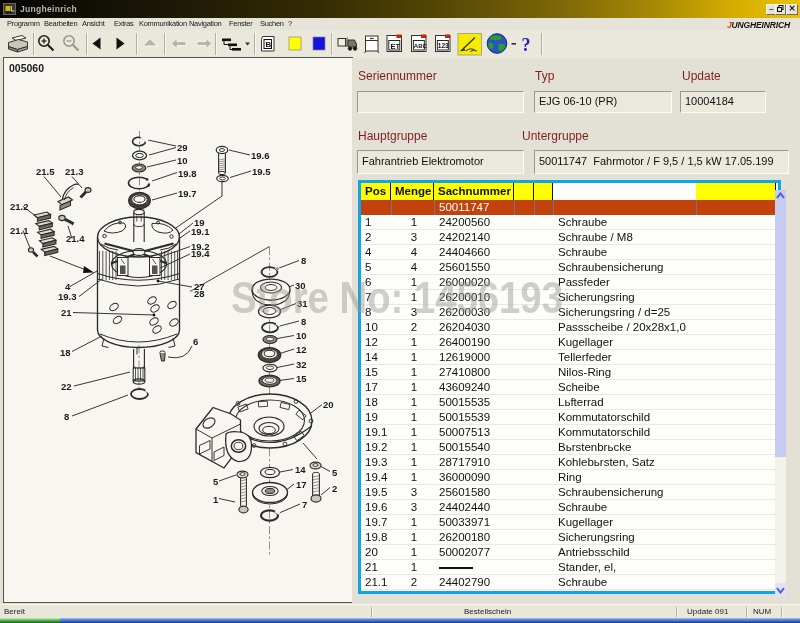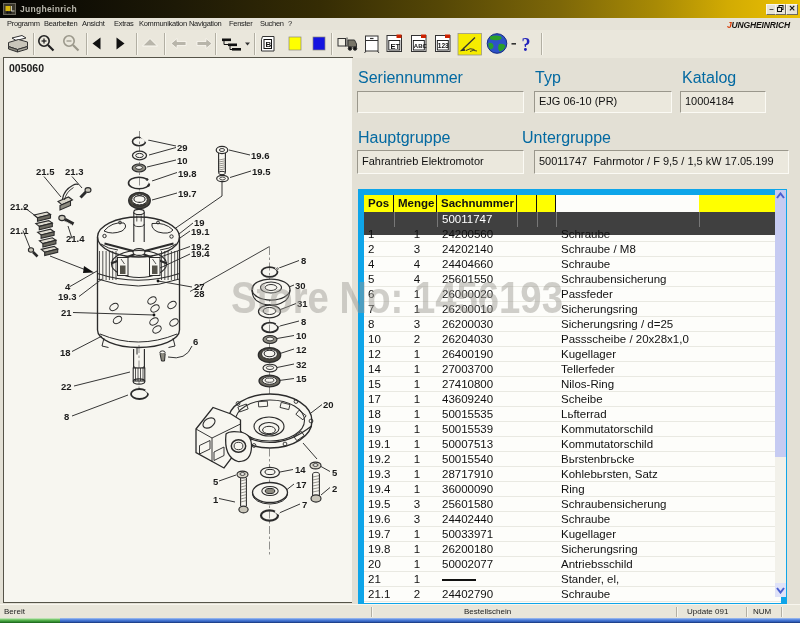--- a/index.html
+++ b/index.html
@@ -17,29 +17,29 @@
   #menubar{left:0;top:18px;width:800px;height:12px;background:#e6e3d8;font-size:7.5px;color:#1a1a1a;letter-spacing:-0.3px}
   #menubar span{position:absolute;top:1px}
   #logo{left:727px;top:18.5px;color:#151310;font-weight:bold;
         font-style:italic;font-size:9.5px;white-space:nowrap;letter-spacing:-0.2px;
         transform:scaleX(0.90);transform-origin:left top}
   
   #toolbar{left:0;top:30px;width:800px;height:28px;background:#eae7dc}
   
   #drawpanel{left:3px;top:57px;width:348px;height:544px;background:#f7f6f0;border:1px solid #555348}
   #rightpanel{left:352px;top:58px;width:438px;height:545px;background:#e3e0d5}
-  .flabel{font-size:16px;color:#0369a1}
+  .flabel{font-size:12px;color:#7f1d1d}
   .ffield{background:#ebe8dd;border:1px solid #9a978c;border-right-color:#fbfaf4;
           border-bottom-color:#fbfaf4;font-size:11px;color:#111;line-height:19px;padding-left:4px;
           white-space:nowrap;overflow:hidden}
   
-  #tbl{left:358px;top:189px;width:417px;height:408px;background:#fdfdfa;border:6px solid #0ea5e9}
+  #tbl{left:358px;top:180px;width:417px;height:408px;background:#fdfdfa;border:3px solid #0ea5e9}
   .hd{position:absolute;top:0;height:17px;background:#ffff00;border-right:1px solid #111;
       font-size:11.5px;font-weight:bold;color:#111;line-height:17px;padding-left:4px;box-sizing:border-box}
-  #selrow{position:absolute;left:0;top:17px;width:100%;height:23px;background:#404040}
+  #selrow{position:absolute;left:0;top:17px;width:100%;height:15px;background:#c2410c}
   .selcell{position:absolute;color:#fff;font-size:11.5px;line-height:15px}
   .trow{position:absolute;left:0;width:100%;height:15px;border-bottom:1px solid #e9e9e2;box-sizing:border-box}
   .c0{position:absolute;left:4px;font-size:11.5px;color:#111;line-height:14px}
   .c1{position:absolute;left:38px;width:30px;text-align:center;font-size:11.5px;color:#111;line-height:14px}
   .c2{position:absolute;left:78px;font-size:11.5px;color:#111;line-height:14px}
   .c3{position:absolute;left:197px;font-size:11.5px;color:#111;line-height:14px}
   
   #vsb{left:775px;top:190px;width:11px;height:407px;background:#f2f1ea}
   
   #statusbar{left:0;top:604px;width:800px;height:14px;background:#e9e6da;border-top:1px solid #f8f6ee;font-size:8px;color:#222}
@@ -492,21 +492,21 @@
       <text x="296" y="487.5">17</text>
       <text x="332" y="491.5">2</text>
       <text x="213" y="502.5">1</text>
       <text x="302" y="507.5">7</text>
     </g>
   </svg>
 
   <div class="abs" id="rightpanel"></div>
   <div class="abs flabel" style="left:358px;top:69px">Seriennummer</div>
   <div class="abs flabel" style="left:535px;top:69px">Typ</div>
-  <div class="abs flabel" style="left:682px;top:69px">Katalog</div>
+  <div class="abs flabel" style="left:682px;top:69px">Update</div>
   <div class="abs ffield" style="left:357px;top:91px;width:161px;height:20px"></div>
   <div class="abs ffield" style="left:534px;top:91px;width:132px;height:20px">EJG 06-10 (PR)</div>
   <div class="abs ffield" style="left:680px;top:91px;width:80px;height:20px">10004184</div>
   <div class="abs flabel" style="left:358px;top:129px">Hauptgruppe</div>
   <div class="abs flabel" style="left:522px;top:129px">Untergruppe</div>
   <div class="abs ffield" style="left:357px;top:150px;width:161px;height:22px;line-height:21px">Fahrantrieb Elektromotor</div>
   <div class="abs ffield" style="left:534px;top:150px;width:249px;height:22px;line-height:21px">50011747&nbsp;&nbsp;Fahrmotor / F 9,5 / 1,5 kW 17.05.199</div>
 
   <div class="abs" id="tbl">
     <div class="hd" style="left:0px;width:30px">Pos</div>
@@ -574,21 +574,21 @@
     </div>
     <div class="trow" style="top:152px">
       <span class="c0">12</span>
       <span class="c1">1</span>
       <span class="c2">26400190</span>
       <span class="c3">Kugellager</span>
     </div>
     <div class="trow" style="top:167px">
       <span class="c0">14</span>
       <span class="c1">1</span>
-      <span class="c2">27003700</span>
+      <span class="c2">12619000</span>
       <span class="c3">Tellerfeder</span>
     </div>
     <div class="trow" style="top:182px">
       <span class="c0">15</span>
       <span class="c1">1</span>
       <span class="c2">27410800</span>
       <span class="c3">Nilos-Ring</span>
     </div>
     <div class="trow" style="top:197px">
       <span class="c0">17</span>

